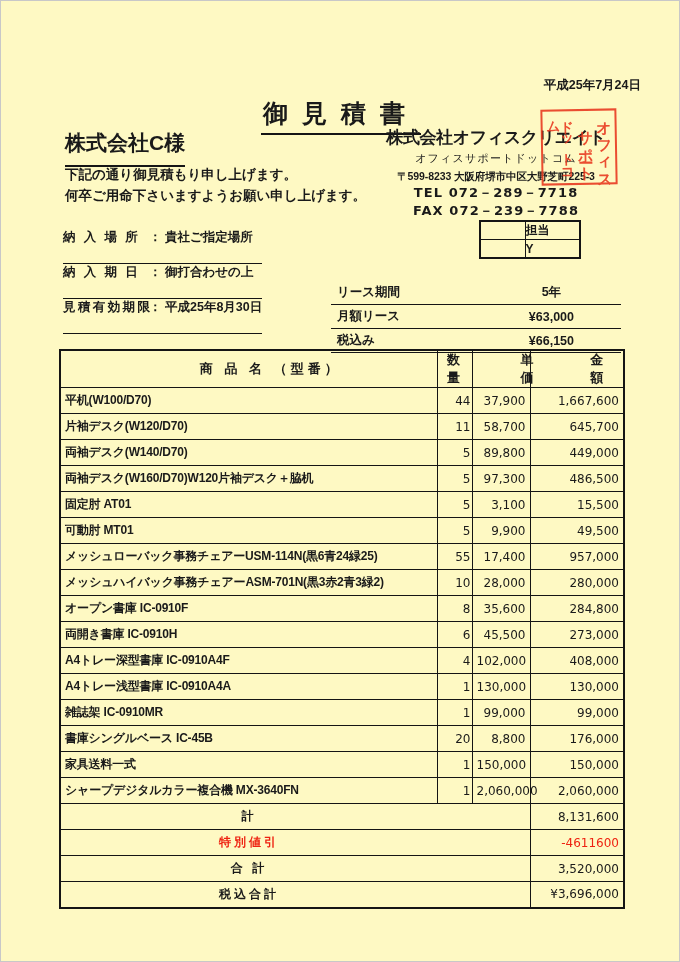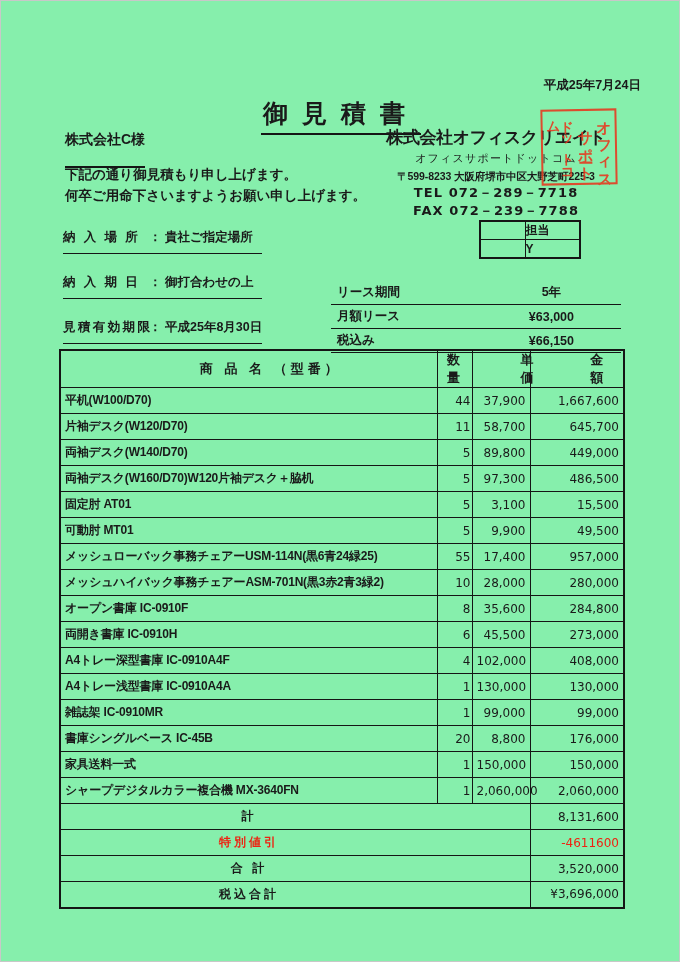--- a/index.html
+++ b/index.html
@@ -8,21 +8,21 @@
     background: #ffffff;
   }
   body {
     font-family: "Liberation Sans", "DejaVu Sans", sans-serif;
     color: #1a1a1a;
   }
   #page {
     position: relative;
     width: 680px;
     height: 962px;
-    background: #86efac;
+    background: #fef9c3;
     border: 1px solid #c8c8c8;
     box-sizing: border-box;
     overflow: hidden;
   }
 
   
   .date-line {
     position: absolute;
     top: 76px;
     right: 38px;
@@ -46,24 +46,24 @@
     letter-spacing: 14px;
     padding: 0 2px 3px 2px;
     border-bottom: 2px solid #151515;
     font-family: "DejaVu Serif", "Liberation Serif", serif;
   }
 
   .client-name {
     position: absolute;
     top: 130px;
     left: 64px;
-    font-size: 14px;
+    font-size: 21px;
     font-weight: bold;
     border-bottom: 2px solid #151515;
-    padding-bottom: 19px;
+    padding-bottom: 10px;
     line-height: 1.15;
   }
   .intro {
     position: absolute;
     top: 164px;
     left: 64px;
     font-size: 13.5px;
     font-weight: bold;
     line-height: 1.55;
     white-space: pre-line;
@@ -155,22 +155,22 @@
   
   .delivery {
     position: absolute;
     top: 228px;
     left: 62px;
     font-size: 12.5px;
     font-weight: bold;
   }
   .delivery-row {
     border-bottom: 1.3px solid #151515;
-    padding-bottom: 7px;
-    margin-bottom: 20px;
+    padding-bottom: 17px;
+    margin-bottom: 0;
     white-space: nowrap;
     display: flex;
   }
   .delivery-label {
     display: inline-block;
     width: 86px;
     letter-spacing: 2.4px;
   }
   .delivery-colon { width: 16px; }
   .delivery-value { letter-spacing: 0px; text-align: center; }

